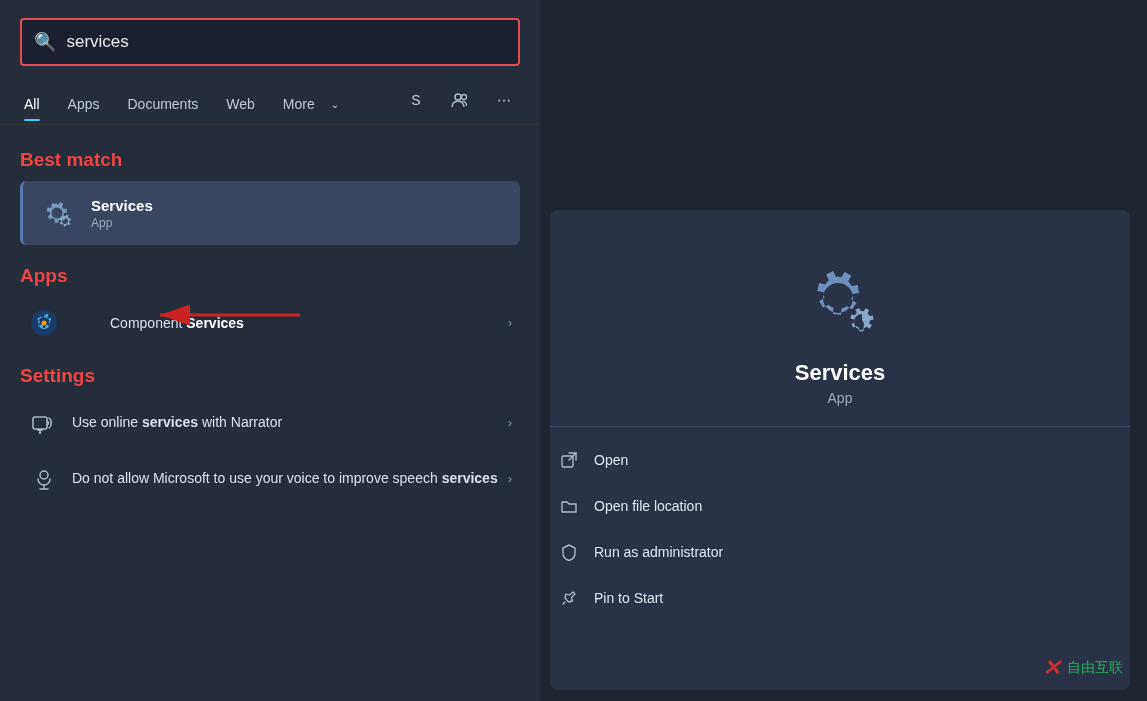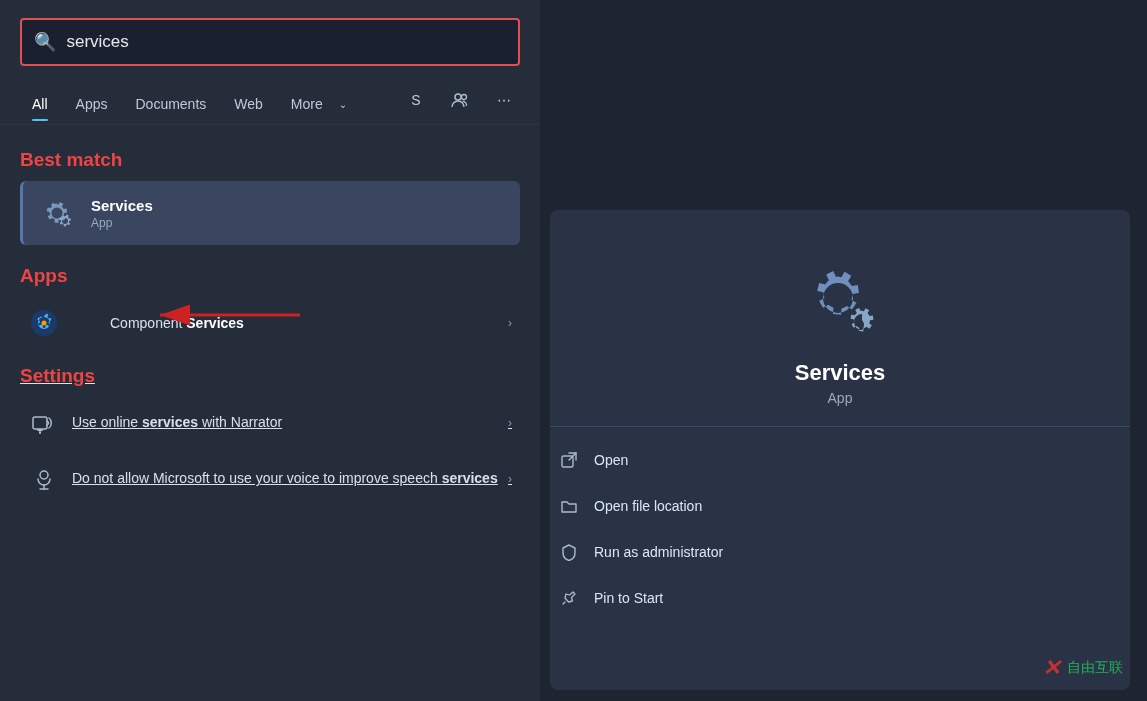--- a/index.html
+++ b/index.html
@@ -92,21 +92,20 @@
       bottom: -1px;
       left: 14px;
       right: 14px;
       height: 2px;
       background: #4fc3f7;
       border-radius: 1px;
     }
 
     .filter-tab:first-child {
       padding-left: 4px;
-      margin-left: 8px;
     }
 
     .filter-tab:first-child.active::after {
       left: 4px;
     }
 
     .more-tab {
       display: flex;
       align-items: center;
       gap: 16px;
@@ -217,21 +216,20 @@
       color: #ffffff;
     }
 
     .app-chevron {
       font-size: 12px;
       color: #8899bb;
     }
 
     .settings-section {
       margin-top: 16px;
-      text-decoration: underline;
     }
 
     .settings-item {
       display: flex;
       align-items: center;
       padding: 10px 8px;
       border-radius: 4px;
       cursor: pointer;
       margin-bottom: 4px;
       position: relative;

